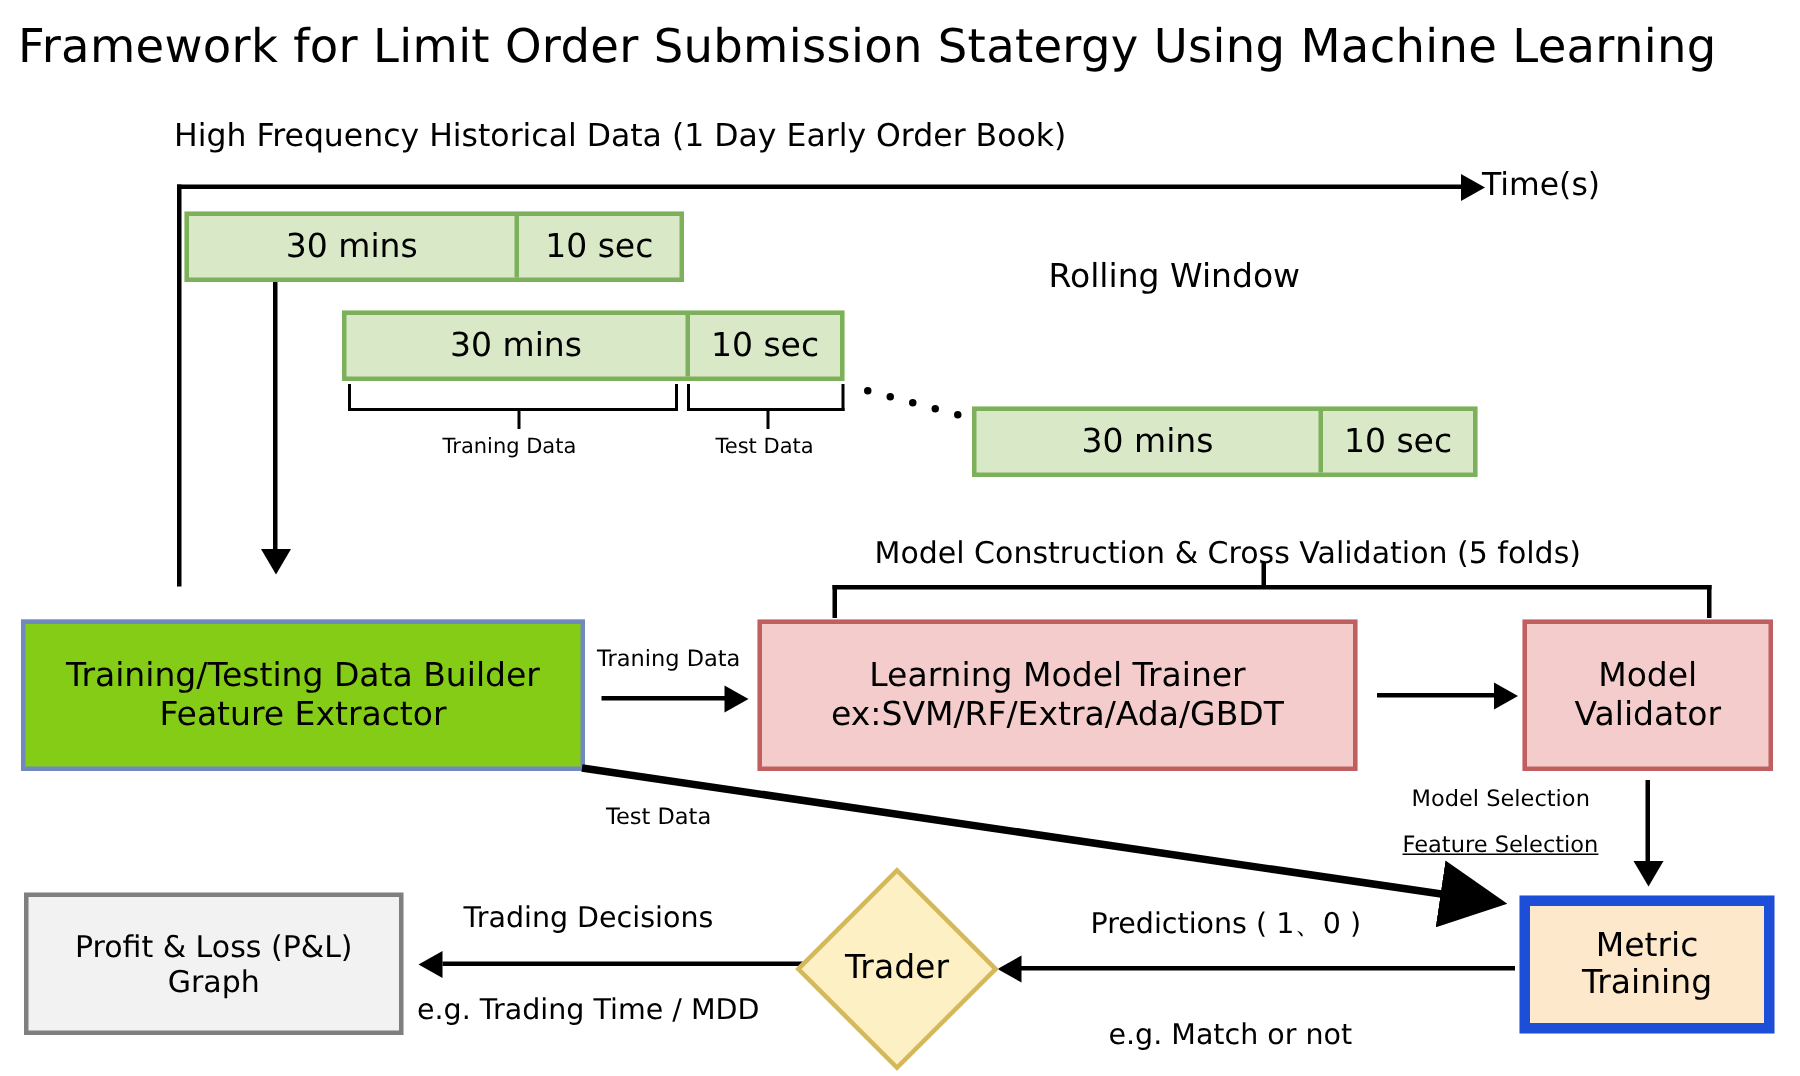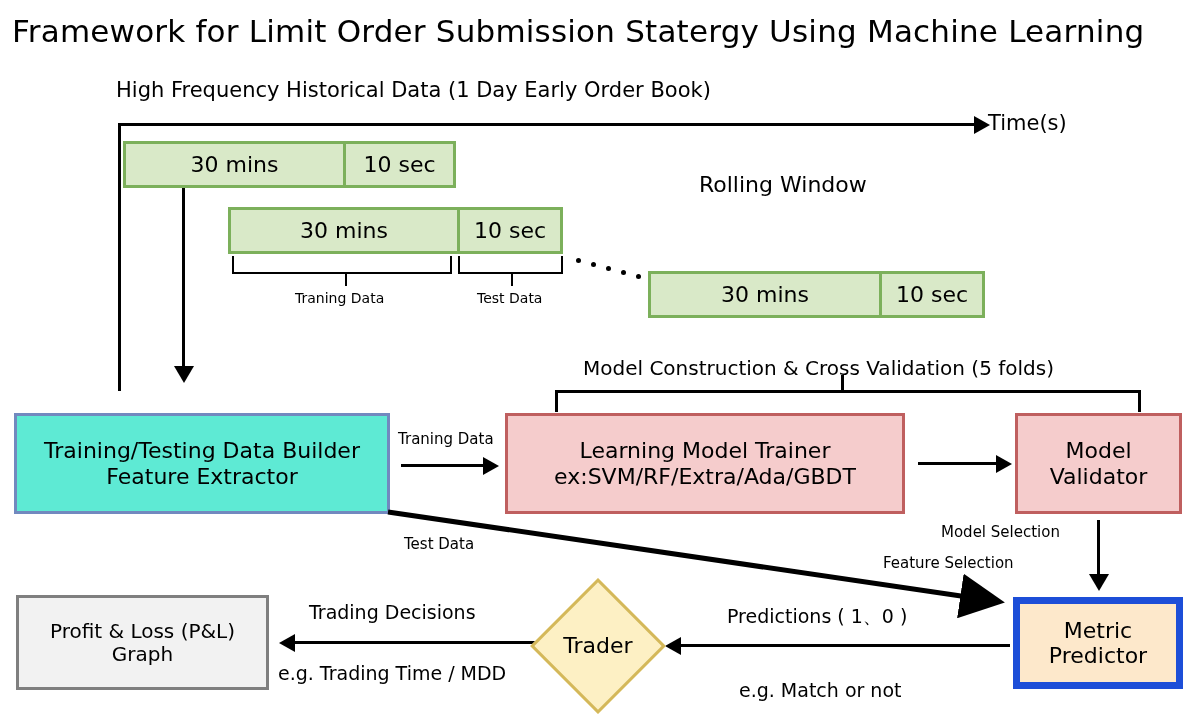--- a/index.html
+++ b/index.html
@@ -117,21 +117,21 @@
   .pbox {
     box-sizing: border-box;
     display: flex;
     flex-direction: column;
     align-items: center;
     justify-content: center;
     text-align: center;
   }
   #box-builder {
     left: 14px; top: 413px; width: 376px; height: 101px;
-    background: #5eead4; border: 3px solid #7289bf;
+    background: #84cc16; border: 3px solid #7289bf;
     font-size: 22px;
   }
   #box-trainer {
     left: 505px; top: 413px; width: 400px; height: 101px;
     background: #f5cccc; border: 3px solid #bf5f5f;
     font-size: 22px;
   }
   #box-validator {
     left: 1015px; top: 413px; width: 167px; height: 101px;
     background: #f5cccc; border: 3px solid #bf5f5f;
@@ -240,37 +240,37 @@
     <div>Validator</div>
   </div>
 
   <div class="abs pbox txt" id="box-trainer">
     <div>Learning Model Trainer</div>
     <div>ex:SVM/RF/Extra/Ada/GBDT</div>
   </div>
 
   <div class="abs pbox txt" id="box-metric">
     <div>Metric</div>
-    <div>Predictor</div>
+    <div>Training</div>
   </div>
 
   <div class="abs pbox txt" id="box-pl">
     <div>Profit &amp; Loss (P&amp;L)</div>
     <div>Graph</div>
   </div>
 
   <div class="abs txt flow-lbl" style="left:398px; top:431px;">Traning Data</div>
   <div class="abs hline" style="left:401px; top:464px; width:84px;"></div>
   <div class="abs arrow-right" style="left:483px; top:457px;"></div>
 
   <div class="abs hline" style="left:918px; top:462px; width:80px;"></div>
   <div class="abs arrow-right" style="left:996px; top:455px;"></div>
 
   <div class="abs txt flow-lbl" style="left:941px; top:524px;">Model Selection</div>
-  <div class="abs txt flow-lbl" style="left:883px; top:555px;">Feature Selection</div>
+  <div class="abs txt flow-lbl" style="left:935px; top:555px;text-decoration:underline;">Feature Selection</div>
   <div class="abs vline" style="left:1097px; top:520px; height:56px;"></div>
   <div class="abs arrow-down" style="left:1089px; top:574px;"></div>
 
   <svg class="abs" style="left:380px; top:500px; width:640px; height:120px;" viewBox="0 0 640 120">
     <defs>
       <marker id="ah-tr" markerWidth="9" markerHeight="9" refX="7" refY="4.5" orient="auto">
         <path d="M0,0 L9,4.5 L0,9 z" fill="#000"></path>
       </marker>
     </defs>
     <line x1="8" y1="12" x2="615" y2="101" stroke="#000" stroke-width="5" marker-end="url(#ah-tr)"></line>

